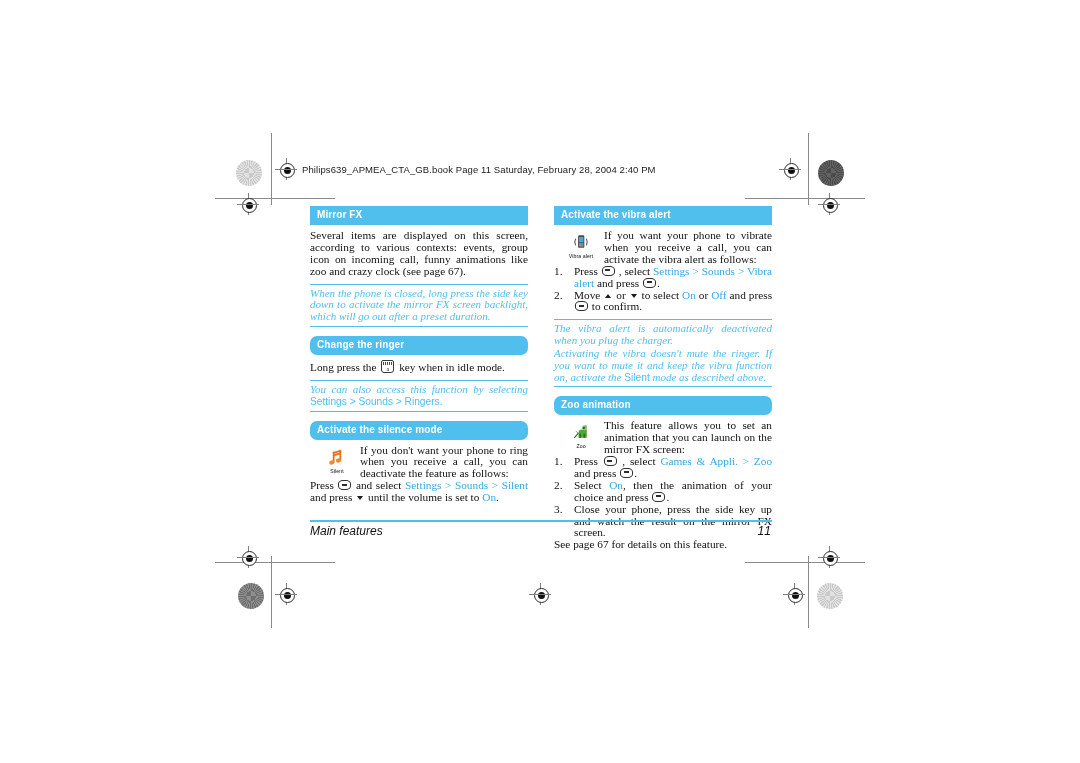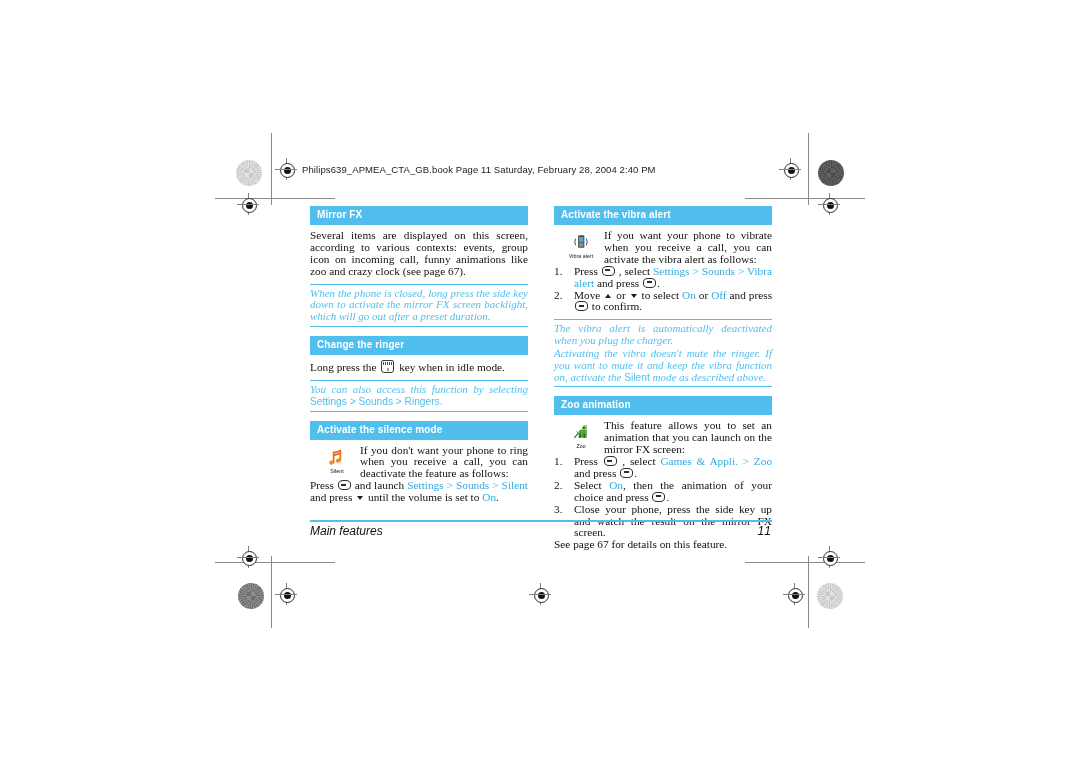--- a/index.html
+++ b/index.html
@@ -104,21 +104,21 @@
     background: #50BFEE;
     color: #ffffff;
     font-family: "Liberation Sans", sans-serif;
     font-weight: bold;
     font-size: 10px;
     line-height: 16px;
     padding: 1px 0 2px 7px;
     margin: 0 0 5px 0;
     letter-spacing: 0.1px;
   }
-  .banner.spaced { margin-top: 9px; }
+  .banner.spaced { margin-top: 9px; border-radius: 7px; }
 
   p.body {
     margin: 0 0 0 0;
     font-size: 11.3px;
     line-height: 11.9px;
     text-align: justify;
     color: #111111;
     font-family: "Liberation Serif", serif;
   }
   p.body + p.body { margin-top: 0; }
@@ -366,21 +366,21 @@
             <ellipse cx="13.6" cy="16.2" rx="3.1" ry="2.4" fill="#F08A2E" transform="rotate(-18 13.6 16.2)"></ellipse>
           </svg>
           <div class="iconcap">Silent</div>
         </div>
         <p class="body">If you don't want your phone to ring when you receive a call, you can deactivate the feature as follows:</p>
       </div>
 
       <p class="body">
         <span>Press</span>
         <span class="okkey"></span>
-        <span>and launch</span>
+        <span>and select</span>
         <span class="blue">Settings</span>
         <span class="gt">&gt;</span>
         <span class="blue">Sounds</span>
         <span class="gt">&gt;</span>
         <span class="blue">Silent</span>
         <span>and</span>
         <span>press</span>
         <span class="navkey-dn"></span>
         <span>until the volume is set to</span>
         <span class="blue">On</span><span>.</span>

